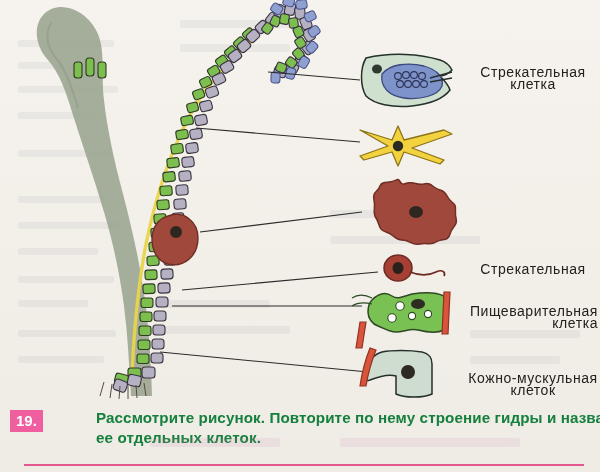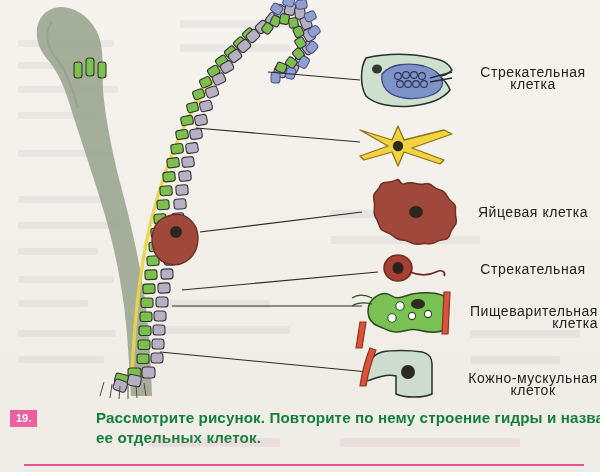--- a/index.html
+++ b/index.html
@@ -29,21 +29,21 @@
     font-family:"Liberation Sans", sans-serif;
   }
 
   
   #caption{
     position:absolute;left:0;top:402px;width:600px;height:70px;
   }
   #num-badge{
     position:absolute;left:10px;top:8px;
     background:#ef5fa0;color:#ffffff;
-    font-weight:bold;font-size:11px;
+    font-weight:bold;font-size:15px;
     padding:2px 6px 3px 6px;
     letter-spacing:0;
   }
   #caption-text{
     position:absolute;left:48px;top:6px;width:545px;
     font-size:15.2px;font-weight:bold;color:#15803d;
     line-height:20px;letter-spacing:.1px;margin-left:48px;
   }
   #rule{
     position:absolute;left:24px;top:62px;width:560px;height:2px;
@@ -308,21 +308,20 @@
                C390,374 380,376 370,380 C364,382 362,378 364,372
                C368,362 374,354 382,352 Z" fill="#cfdcd0" stroke="#24302a" stroke-width="1.5"></path>
       <circle cx="408" cy="372" r="7" fill="#2d2a22"></circle>
       <path d="M376,350 C372,360 368,374 366,386 L360,386
                C362,372 366,358 370,348 Z" fill="#d9543a" stroke="#8f3423" stroke-width="1.2"></path>
     </g>
   </svg>
 
   <div class="label" style="left:470px;top:66px;width:126px;">Стрекательная
 клетка</div>
-  <div class="label" style="left:470px;top:206px;width:126px;">Яйцевая клетка</div>
   <div class="label" style="left:470px;top:263px;width:126px;">Стрекательная</div>
   <div class="label" style="left:468px;top:305px;width:130px;text-align:right;">Пищеварительная
 клетка</div>
   <div class="label" style="left:466px;top:372px;width:134px;">Кожно-мускульная
 клеток</div>
 </div>
 
 <div id="caption">
   <span id="num-badge">19.</span>
   <div id="caption-text">Рассмотрите рисунок. Повторите по нему строение гидры и названия ее отдельных клеток.</div>

